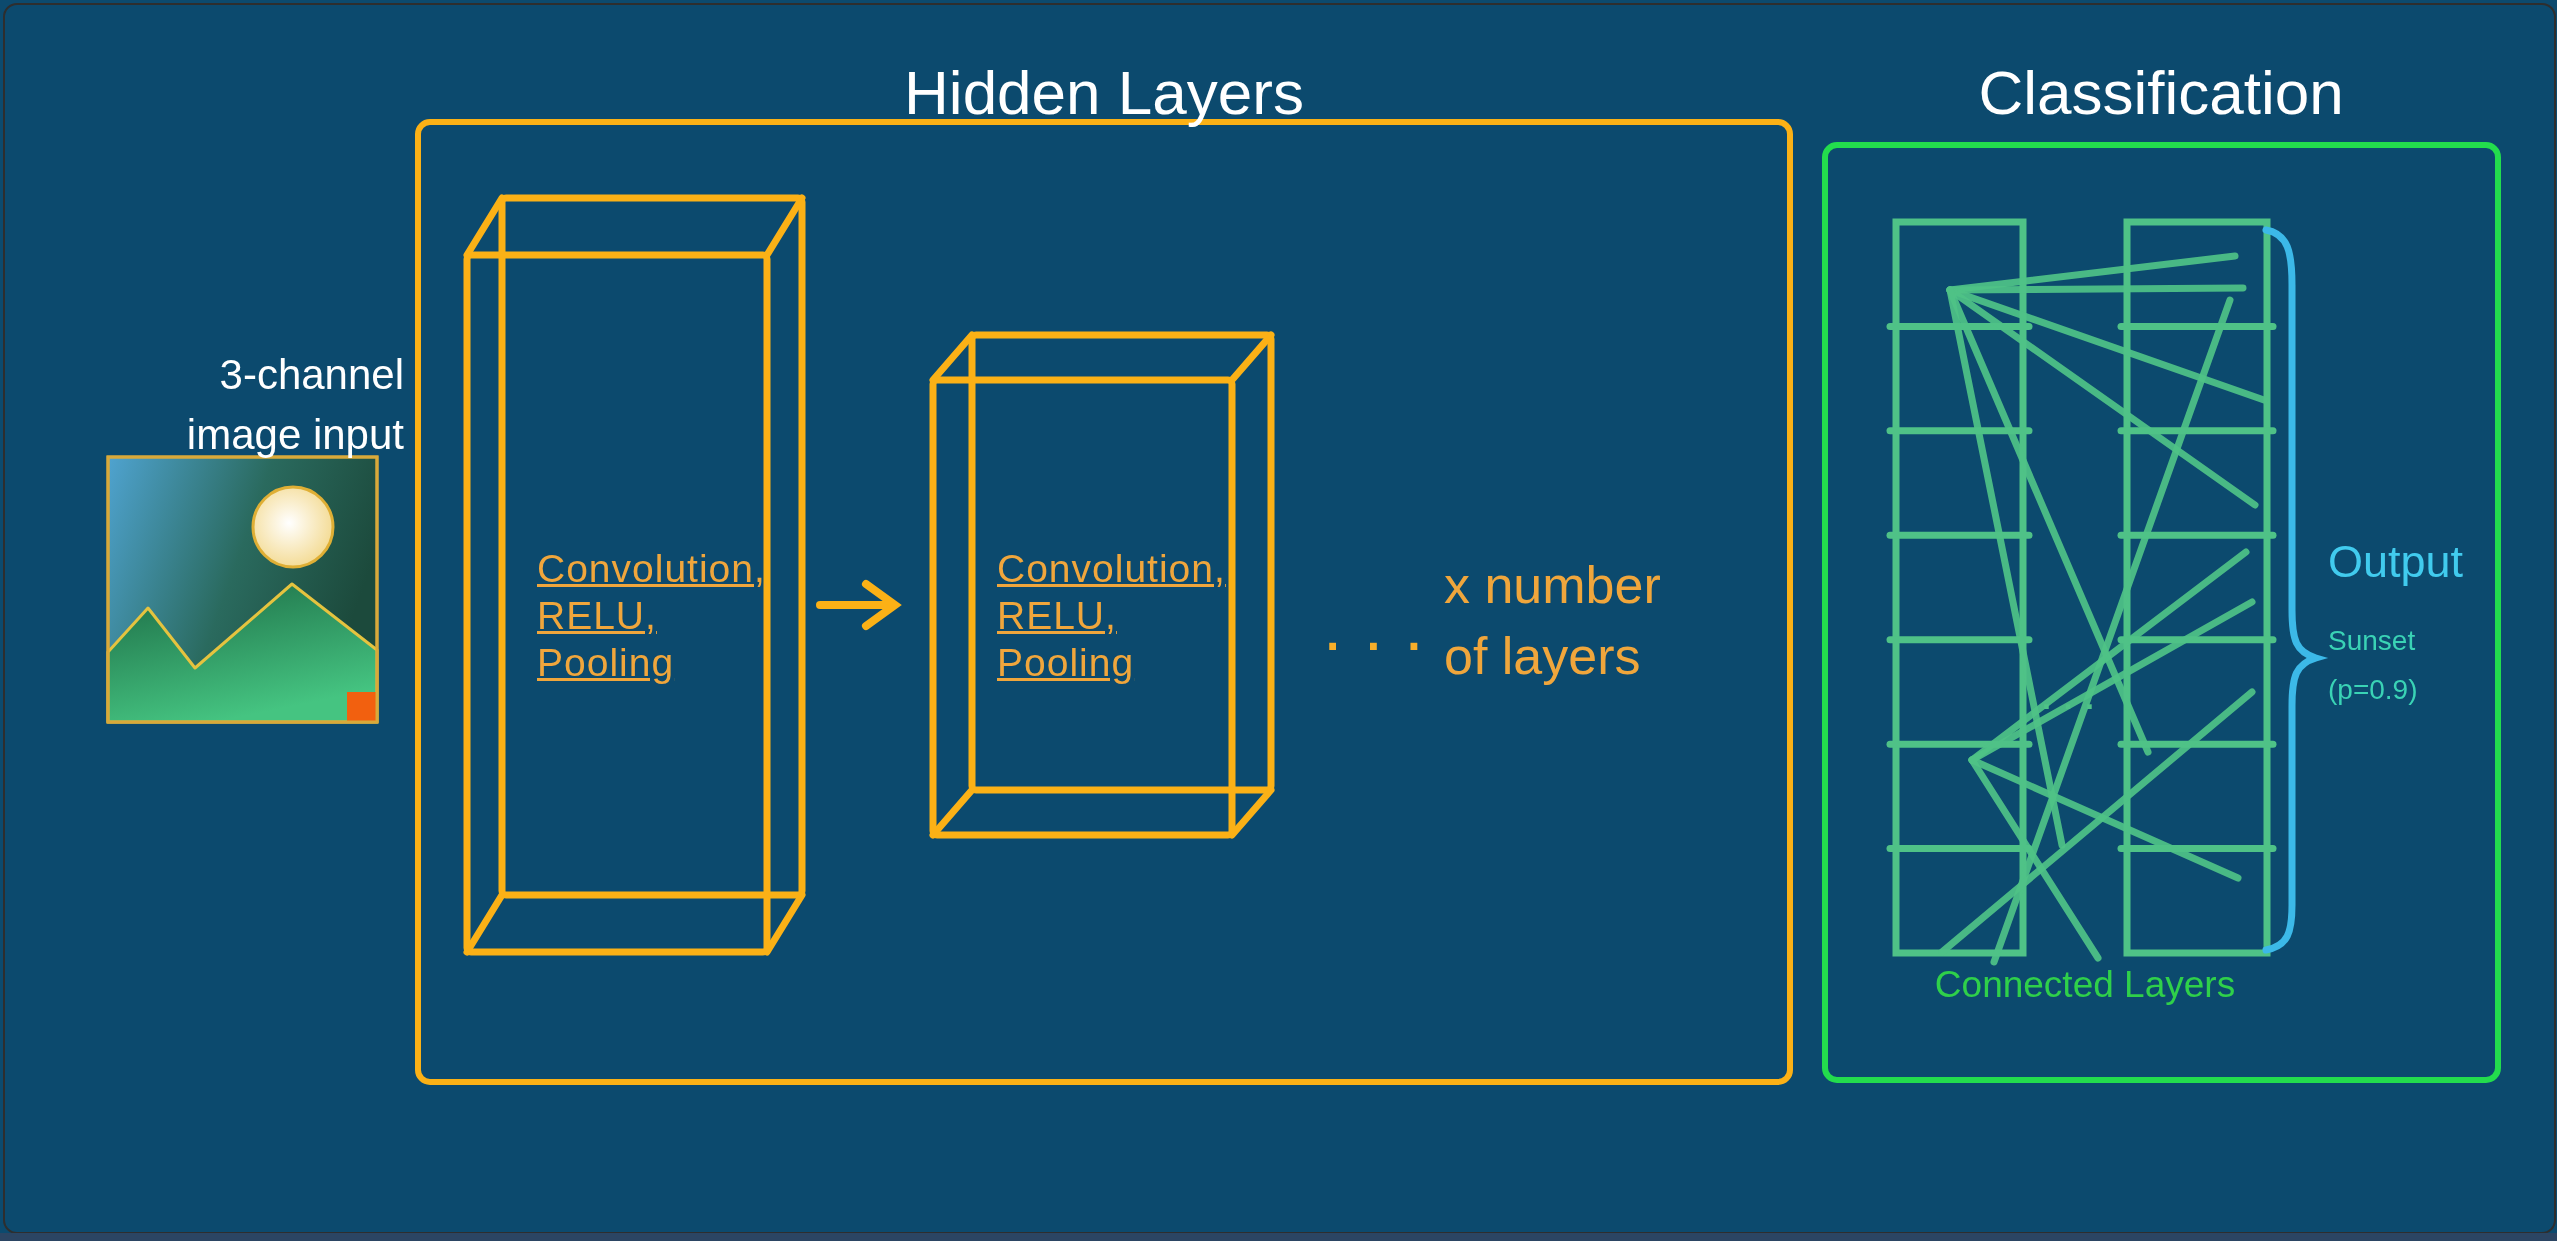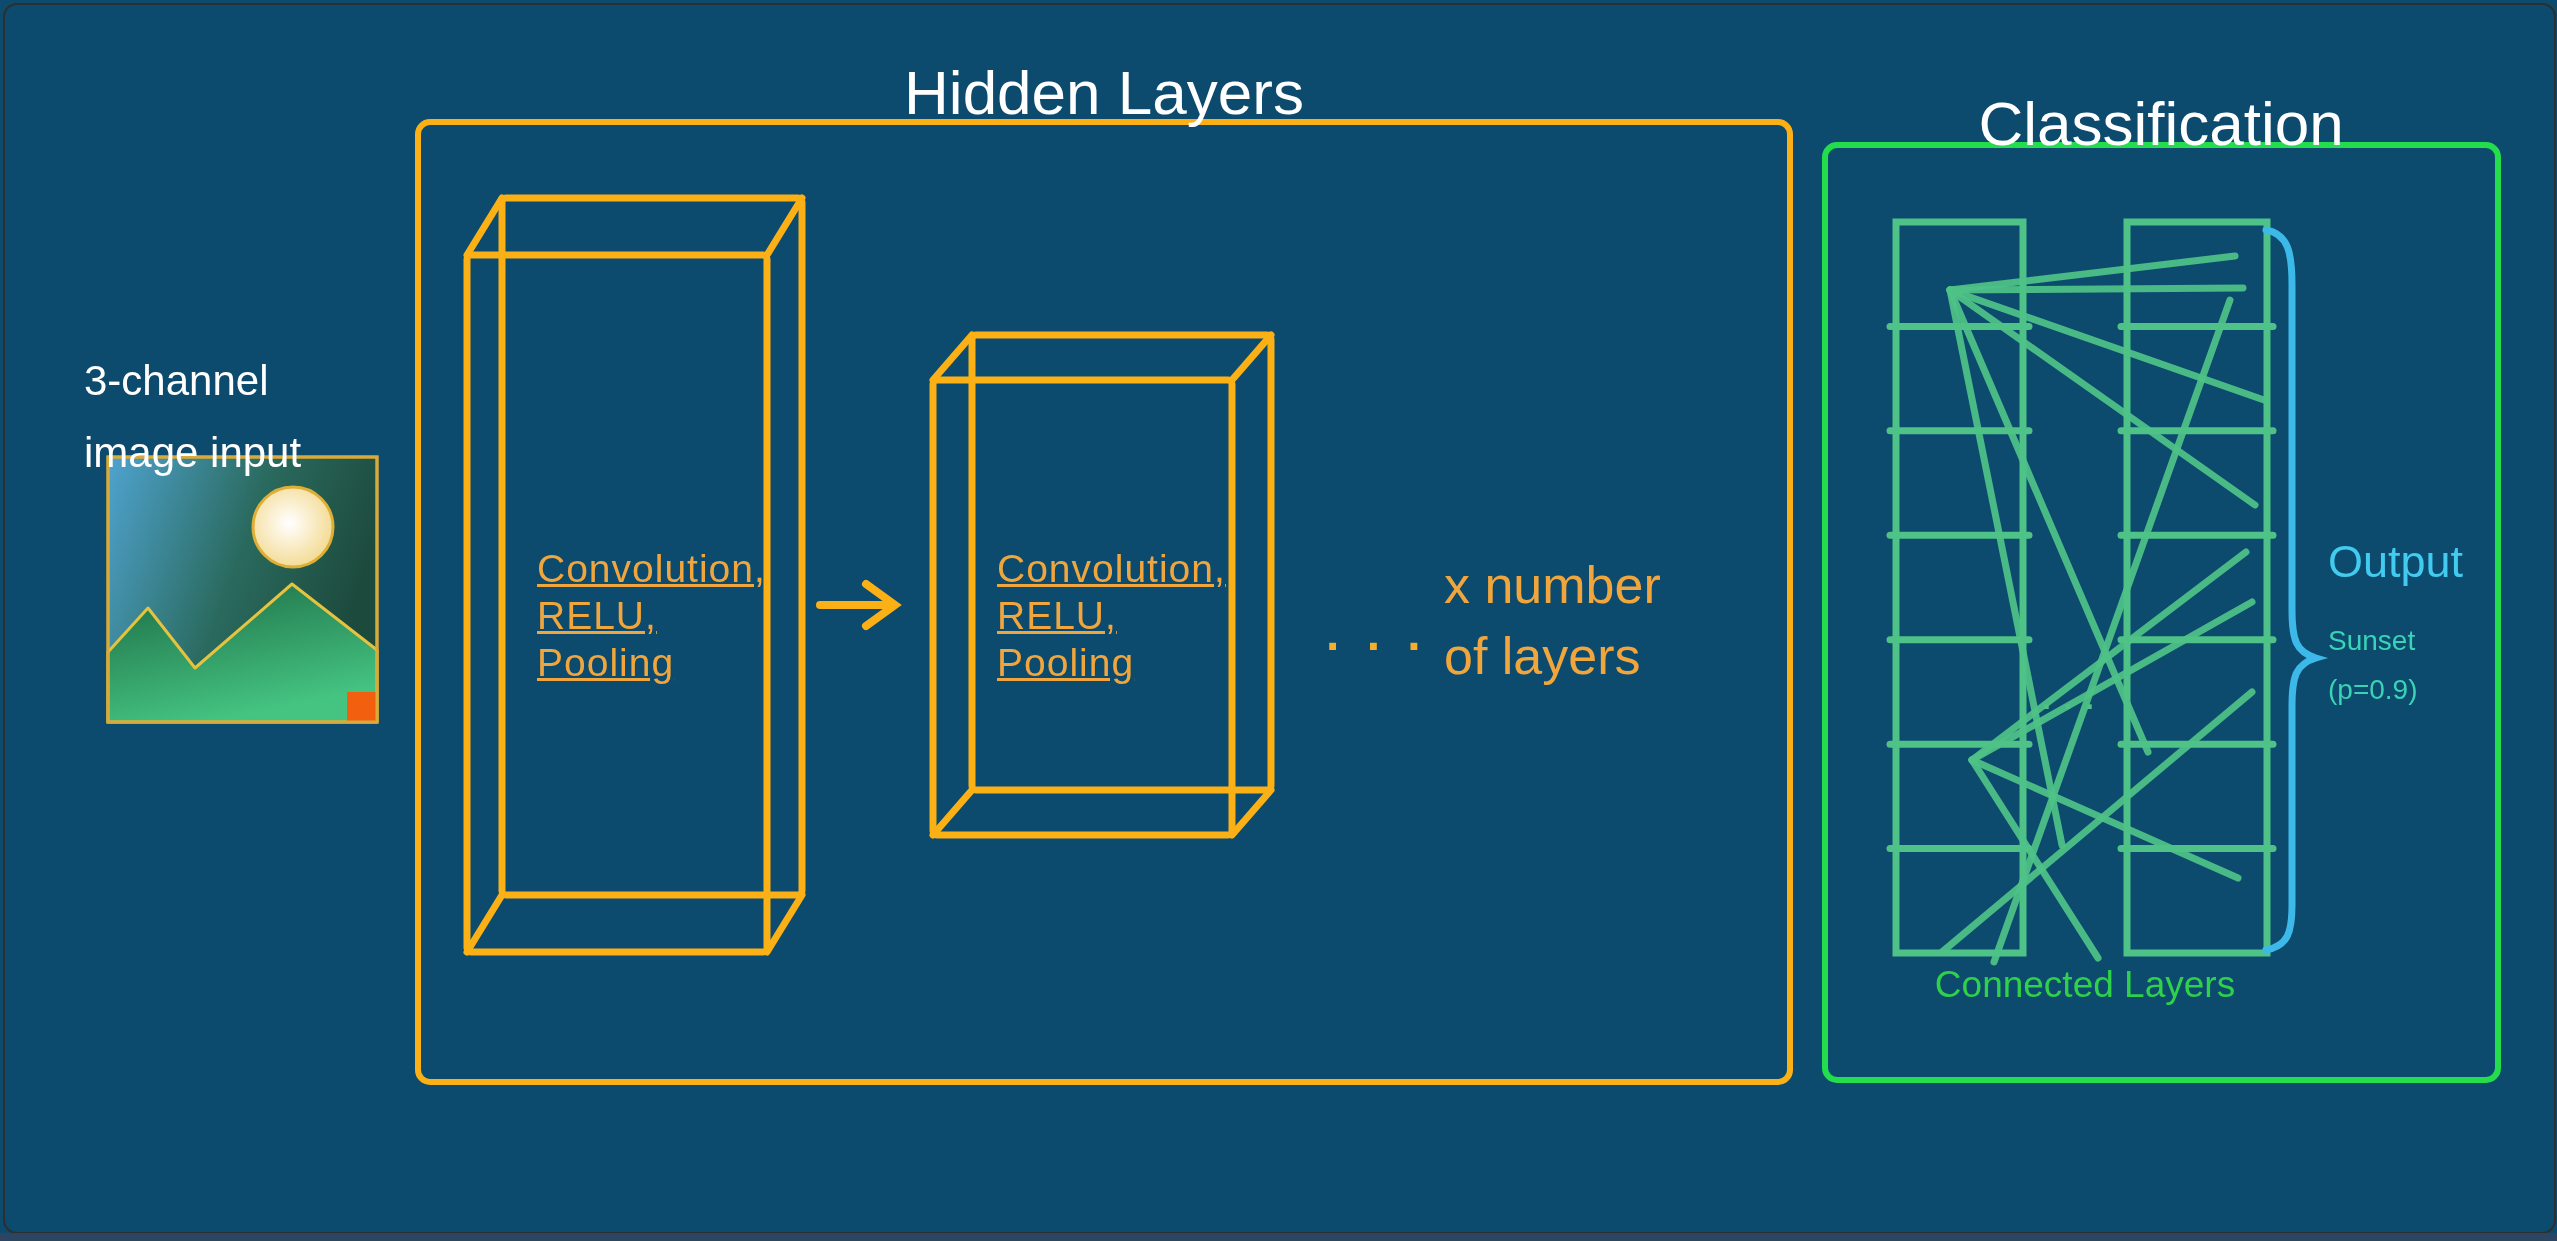--- a/index.html
+++ b/index.html
@@ -5,22 +5,22 @@
   html,body{margin:0;padding:0;background:#000;}
   body{width:2557px;height:1241px;position:relative;overflow:hidden;
        font-family:"Liberation Sans", sans-serif;}
   .stage{position:absolute;inset:0;background:#0c4a6e;}
   .frame{position:absolute;left:3px;top:3px;width:2549px;height:1227px;
          border:2px solid #2e2e2e;border-radius:14px;pointer-events:none;}
   .bottom-bar{position:absolute;left:0;top:1233px;width:2557px;height:8px;background:#2b4563;}
   svg.art{position:absolute;left:0;top:0;}
   .txt{position:absolute;white-space:pre-line;}
   .section-title{font-size:62px;color:#fff;text-align:center;width:500px;line-height:62px;}
-  .input-label{left:84px;top:345px;width:320px;text-align:left;
-               font-size:42px;line-height:72px;color:#fff;}
+  .input-label{left:84px;top:345px;width:320px;text-align:right;
+               font-size:42px;line-height:60px;color:#fff;}
   .conv-label{font-size:39px;line-height:47px;color:#F0A63C;letter-spacing:1px;text-decoration:underline;}
   .orange-dots{left:1326px;top:606px;font-size:48px;letter-spacing:7px;color:#F7AE2A;font-weight:bold;}
   .layers-note{left:1444px;top:550px;font-size:52px;line-height:71px;color:#F0A63C;}
   .depth-note{left:643px;top:995px;font-size:35px;color:#fff;}
   .net-dots{left:2042px;top:688px;font-size:32px;letter-spacing:1px;color:#4FC287;font-weight:bold;}
   .connected-label{left:1885px;top:956px;width:400px;text-align:center;font-size:37px;color:#2FD04A;margin-top:8px;}
   .output-label{left:2328px;top:536px;font-size:45px;color:#41CBEE;text-align:center;}
   .result-label{left:2328px;top:616px;font-size:28px;line-height:49px;color:#3AD3B5;}
 </style>
 </head>
@@ -105,21 +105,21 @@
         <line x1="1994" y1="962" x2="2230" y2="300" opacity="0.92"></line>
         <line x1="1942" y1="952" x2="2252" y2="692" opacity="0.92"></line>
       </g>
 
     <path d="M 2266 230 C 2288 234 2292 252 2292 285 L 2292 610
              C 2292 640 2296 652 2316 658 C 2296 664 2292 676 2292 706
              L 2292 905 C 2292 932 2288 946 2266 950" fill="none" stroke-width="7" stroke-linecap="round" stroke="#3CB9E8"></path>
   </svg>
 
   <div class="txt section-title" style="left:854px;top:62px;">Hidden Layers</div>
-  <div class="txt section-title" style="left:1911px;top:62px;margin-top:31px;">Classification</div>
+  <div class="txt section-title" style="left:1911px;top:62px;">Classification</div>
 
   <div class="txt input-label">3-channel
 image input</div>
 
   <div class="txt conv-label" style="left:537px;top:545px;">Convolution,
 RELU,
 Pooling</div>
   <div class="txt conv-label" style="left:997px;top:545px;">Convolution,
 RELU,
 Pooling</div>

